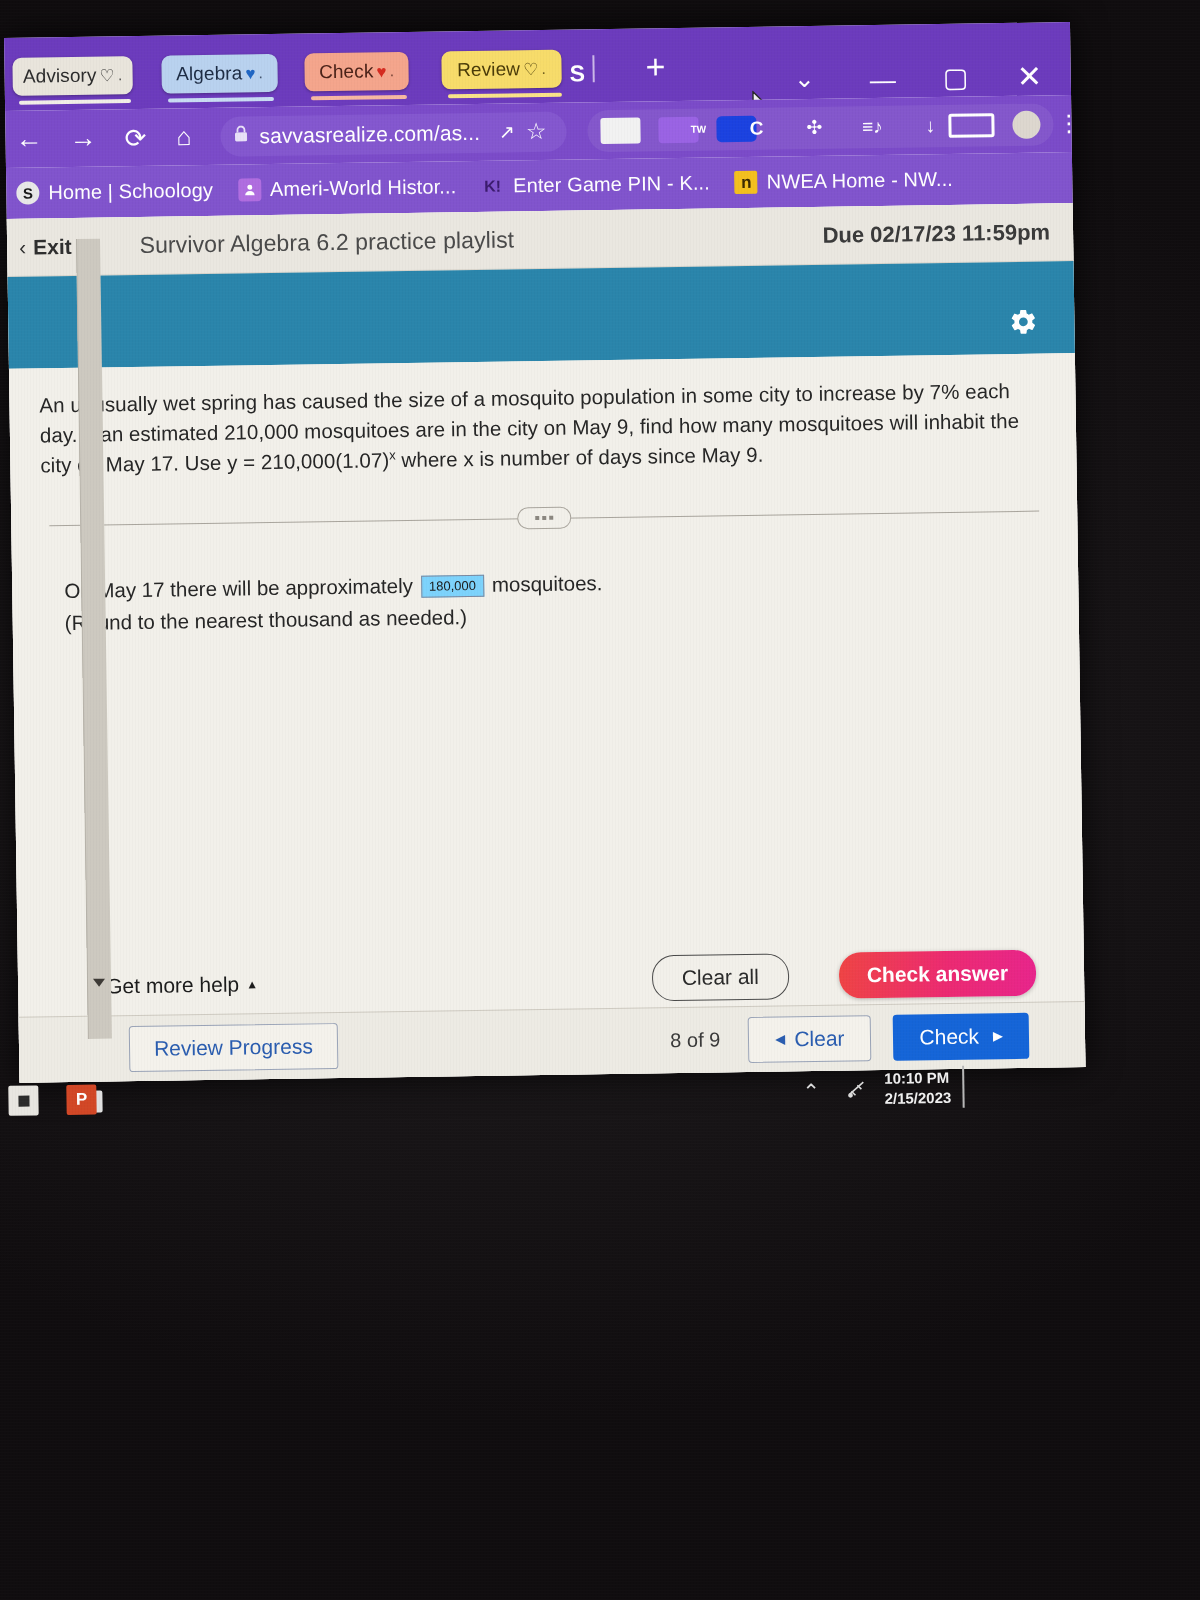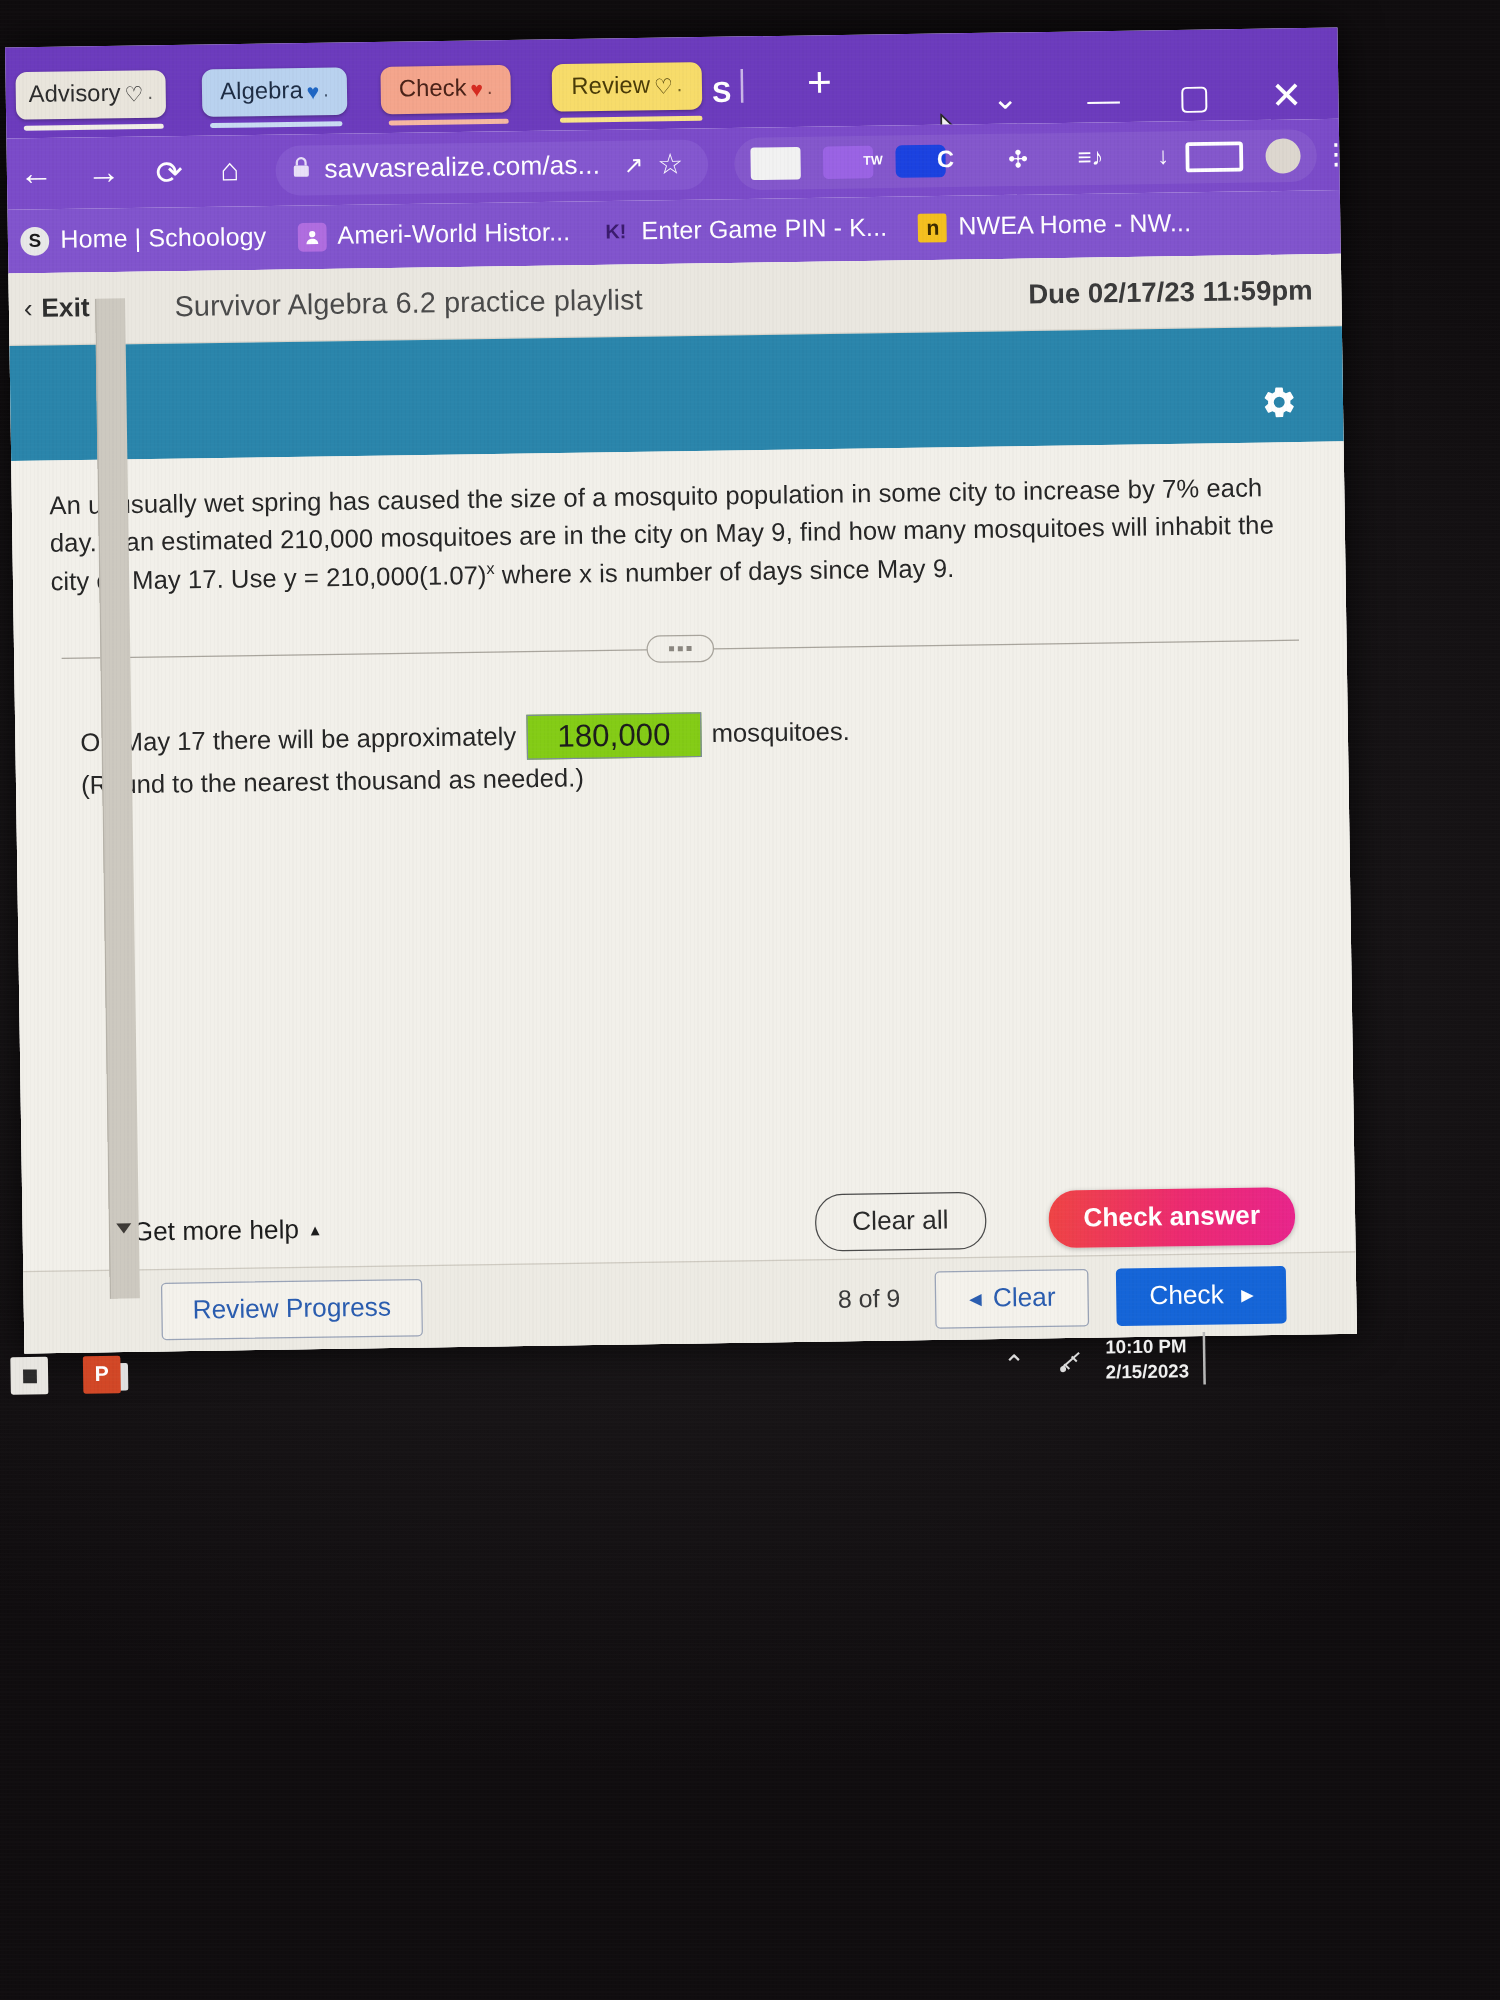--- a/index.html
+++ b/index.html
@@ -211,23 +211,23 @@
   .divider-pill i { width: 4px; height: 4px; background: #8b8780; display: block; }
 
   .answer-block { margin: 40px 0 0 22px; }
   .answer-line {
     font-size: 20.5px; color: #262626; line-height: 1.5;
     display: flex; align-items: center; gap: 8px; flex-wrap: wrap;
   }
   .answer-input {
     display: inline-block;
     border: 1.5px solid #7e8aa0;
-    background: #84cc16;
-    padding: 2px 24px;
-    font-size: 25px;
+    background: #7dd3fc;
+    padding: 2px 7px;
+    font-size: 13px;
     color: #1c1c1c;
     font-family: "Liberation Sans", sans-serif;
     line-height: 1.2;
   }
   .answer-note { font-size: 20.5px; color: #262626; margin-top: 4px; }
 
   .action-row {
     position: absolute; left: 0; right: 0; bottom: 72px;
     display: flex; align-items: center;
     padding: 0 26px 0 88px;

